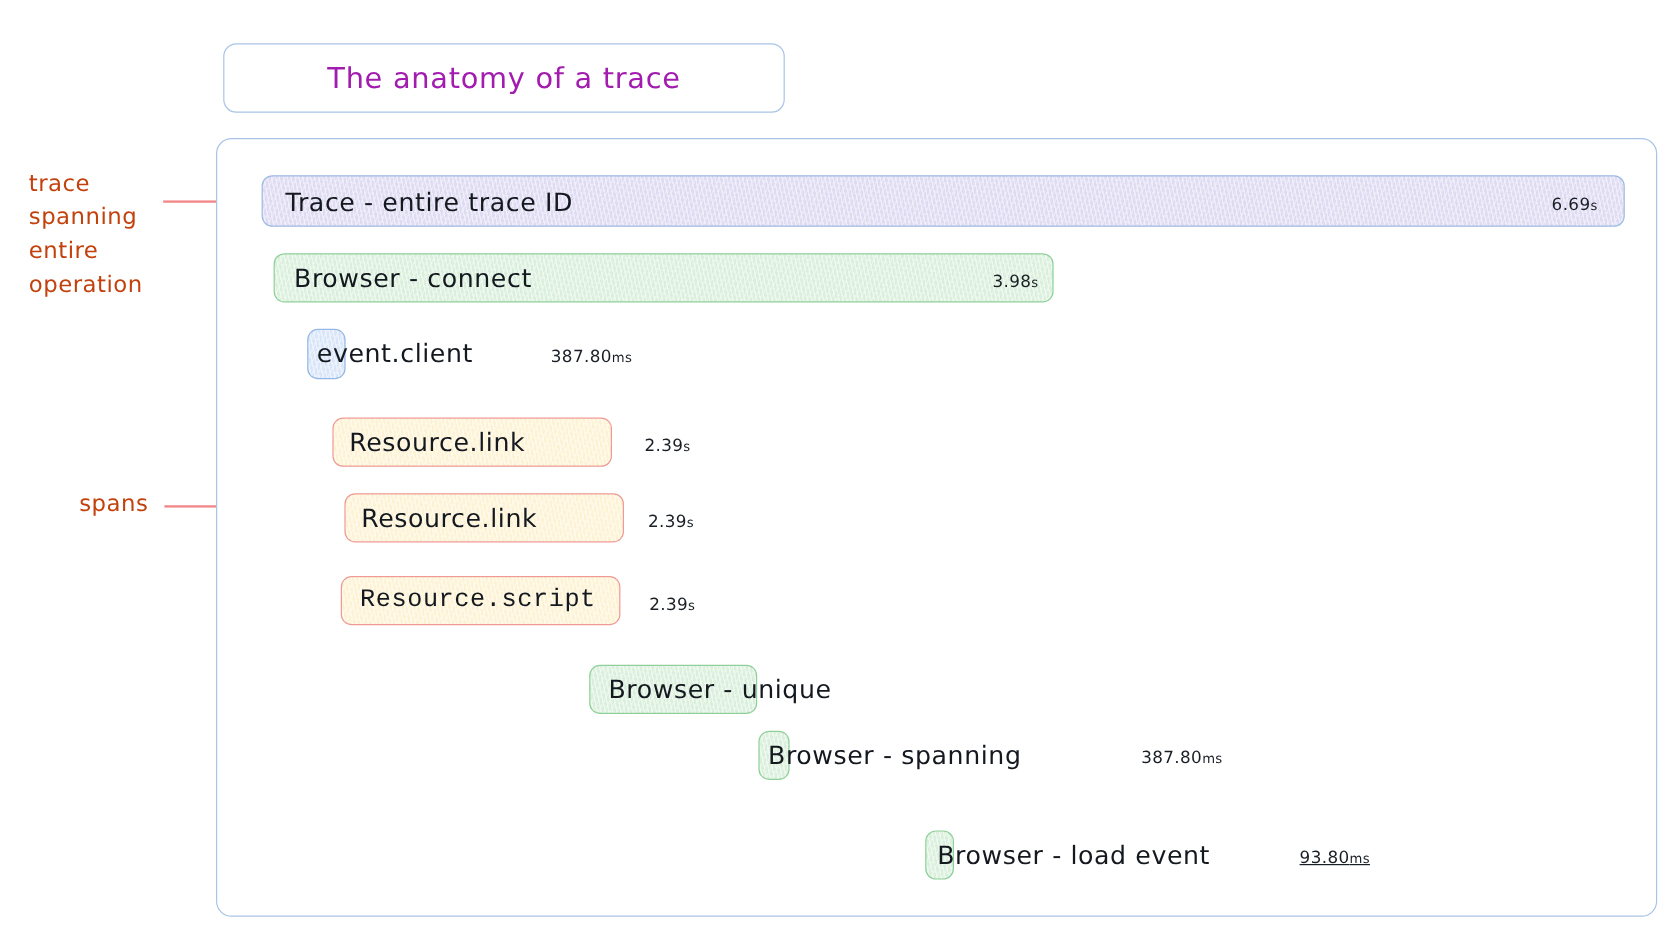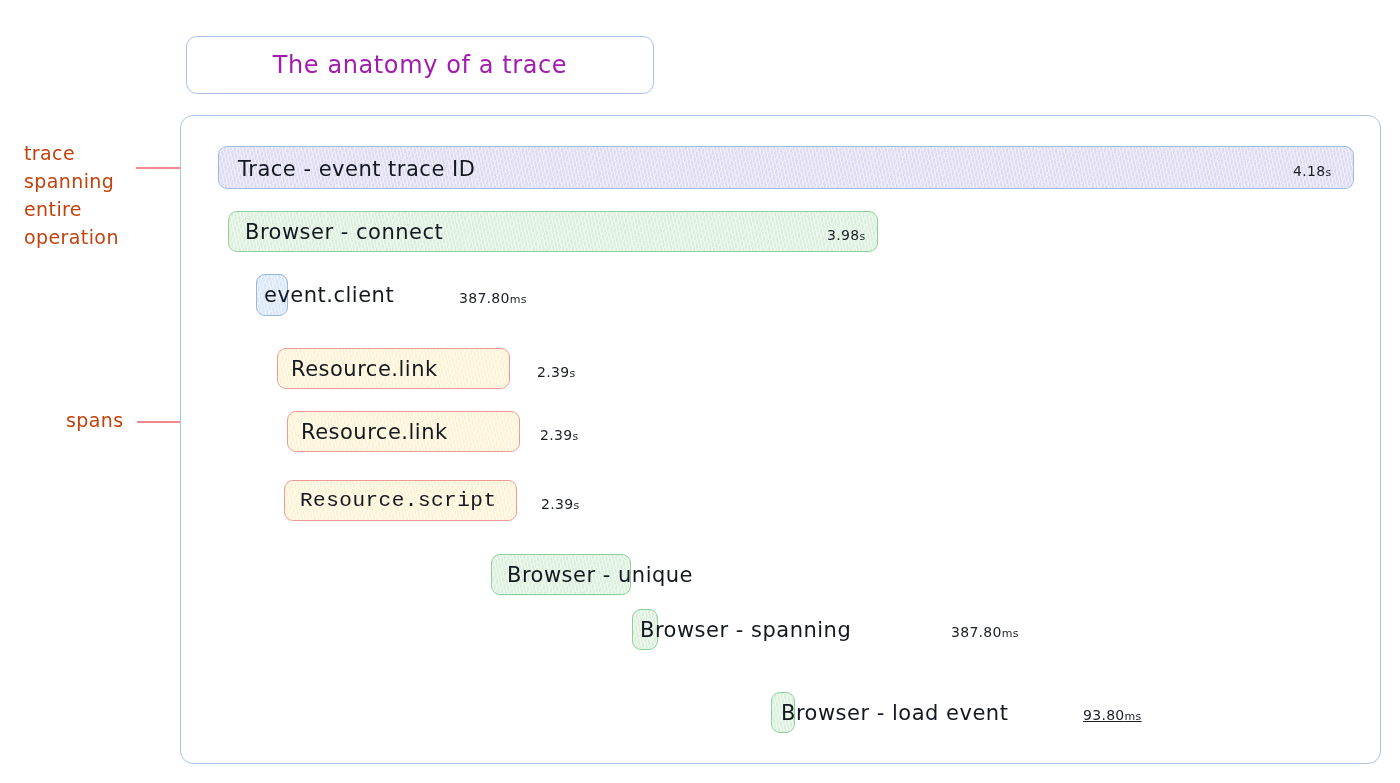--- a/index.html
+++ b/index.html
@@ -130,23 +130,23 @@
 <div id="leader-trace-h" class="leader-h"></div>
 <div id="bracket-trace-v" class="leader-v"></div>
 
 <div id="annot-spans" class="annot-text" style="white-space: pre;">spans</div>
 <div id="leader-spans-h" class="leader-h"></div>
 <div id="bracket-spans-v" class="leader-v"></div>
 
 <div id="trace-container"></div>
 
 <div class="bar bar-purple" style="left:218px; top:146px; width:1136px; height:43px;"></div>
-<div class="bar-label" style="left:238px; top:157px;">Trace - event trace ID</div>
+<div class="bar-label" style="left:238px; top:157px;">Trace - entire trace ID</div>
 <div class="duration" style="left:1293px; top:163px;">
-  <span>4.18</span><span class="unit">s</span>
+  <span>6.69</span><span class="unit">s</span>
 </div>
 
 <div class="bar bar-green" style="left:228px; top:211px; width:650px; height:41px;"></div>
 <div class="bar-label" style="left:245px; top:220px;">Browser - connect</div>
 <div class="duration" style="left:827px; top:227px;">
   <span>3.98</span><span class="unit">s</span>
 </div>
 
 <div class="bar bar-blue" style="left:256px; top:274px; width:32px; height:42px;"></div>
 <div class="bar-label" style="left:264px; top:283px;">event.client</div>

